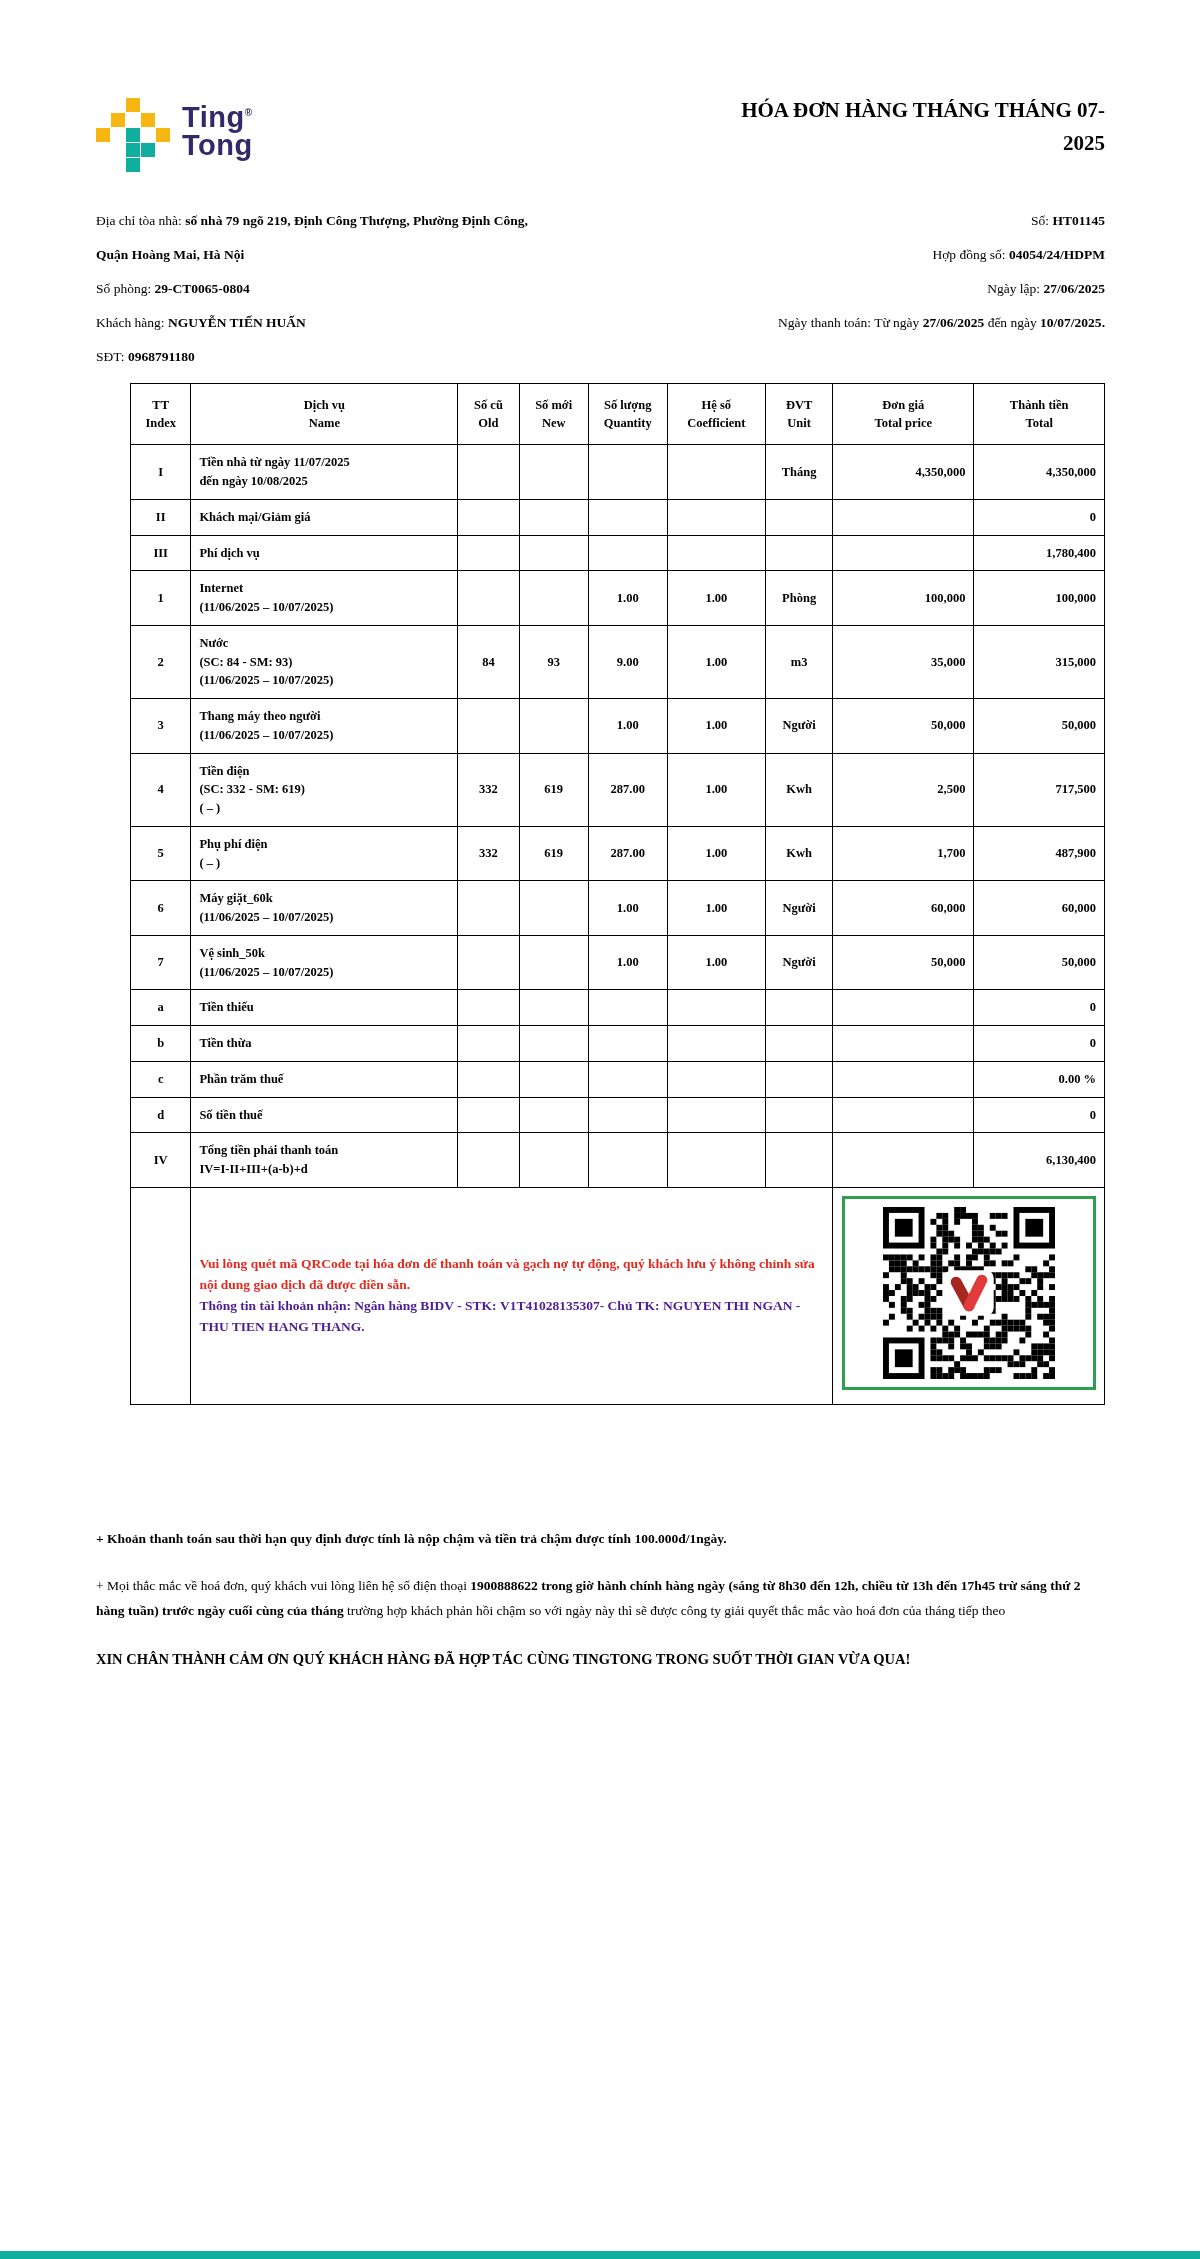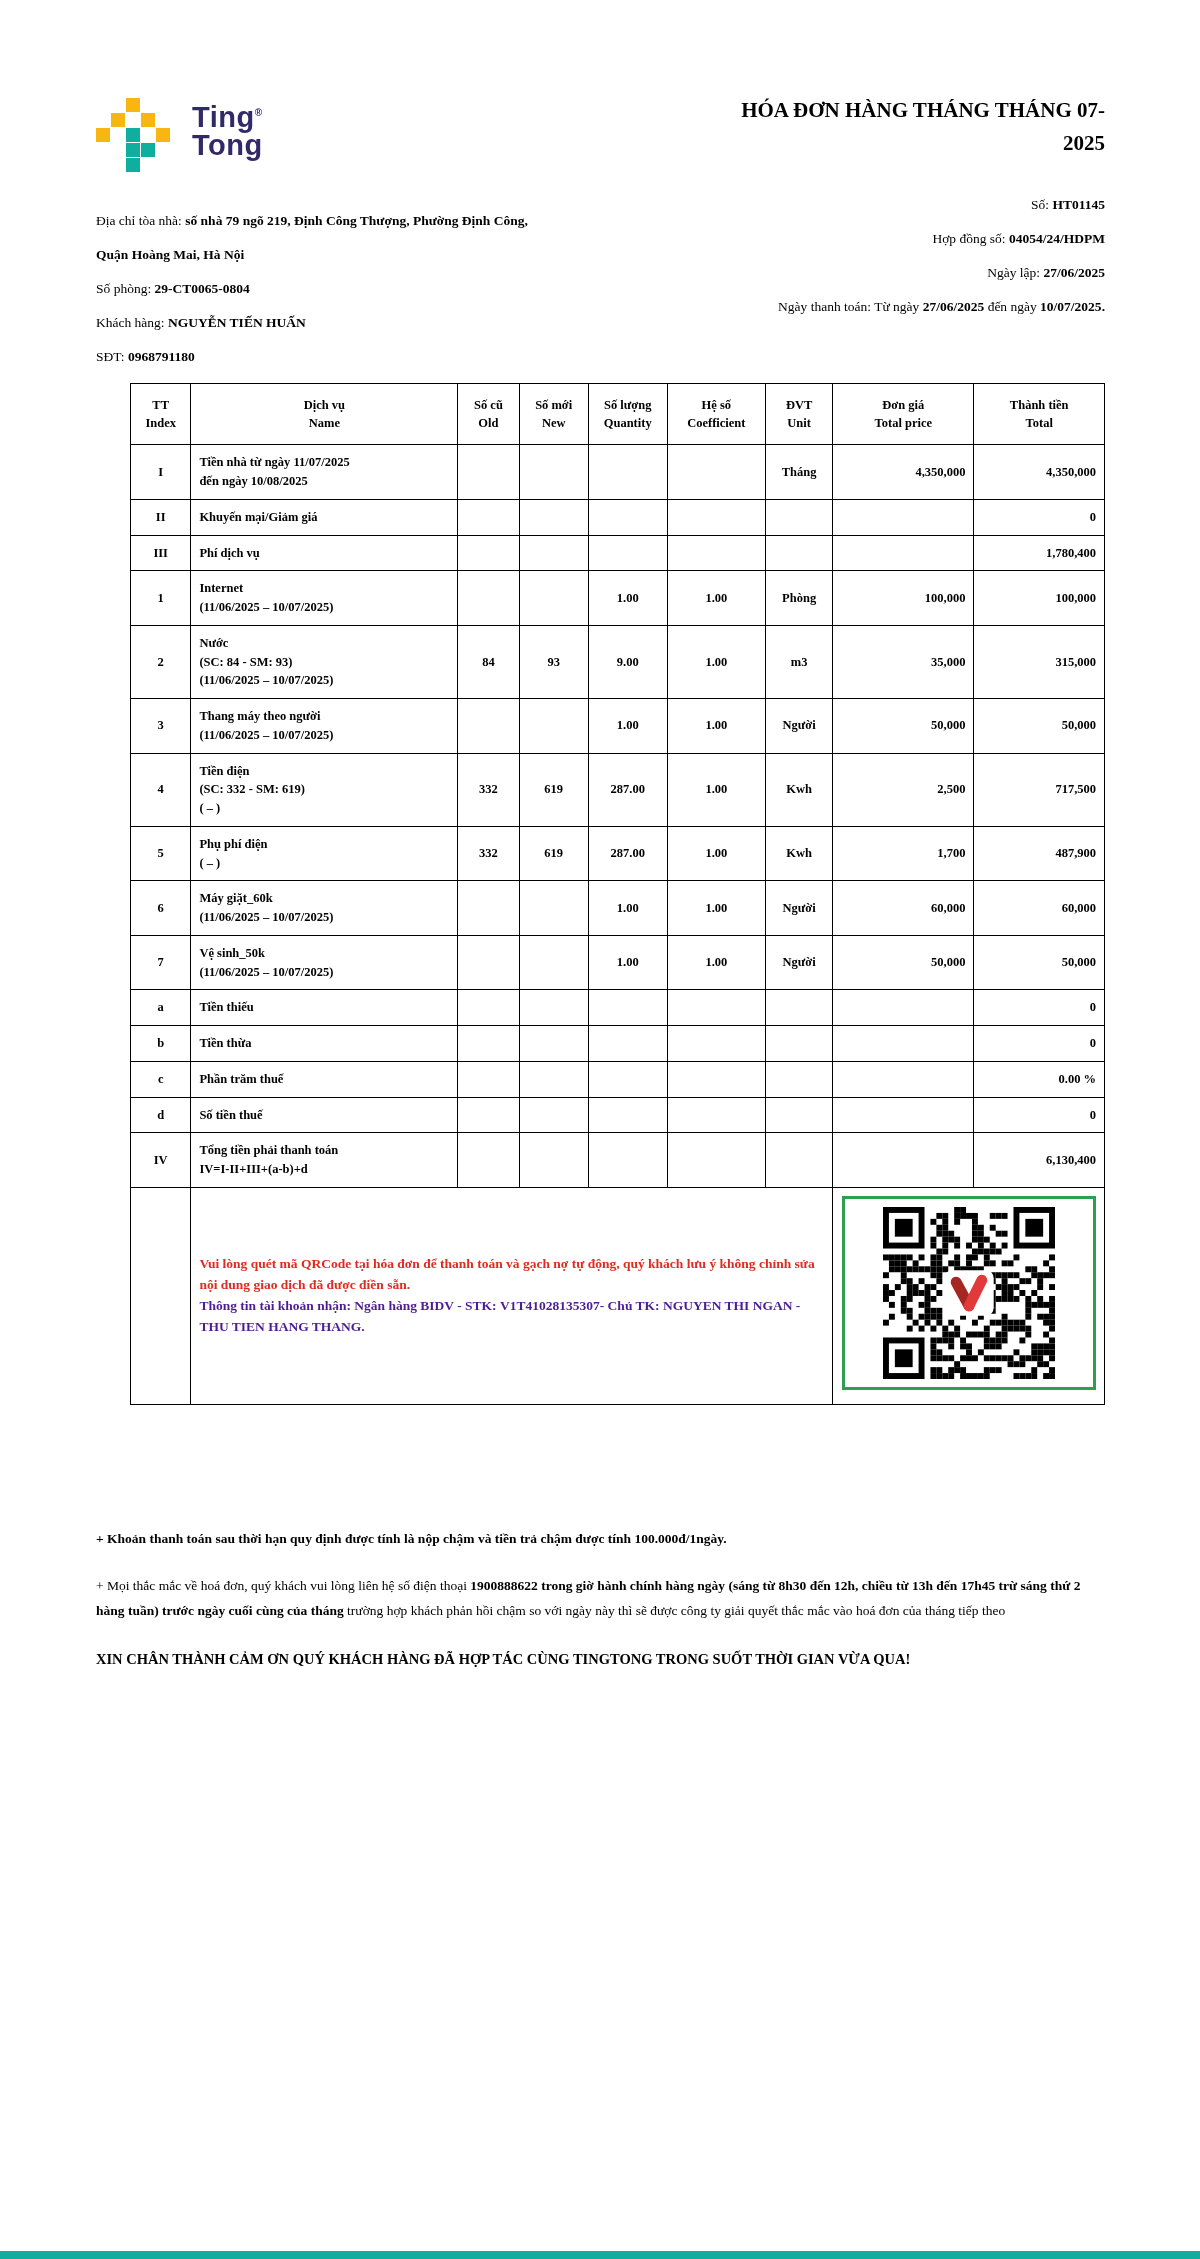--- a/index.html
+++ b/index.html
@@ -7,34 +7,34 @@
     --red_note:#e02b20; --qr_green:#2f9e4f; --v_red:#e23a3a; --v_red_dark:#a62621;
     --bar_teal:#0fae9f;
   }
   *{margin:0;padding:0;box-sizing:border-box;}
   html,body{background:#fff;}
   body{
     width:1200px;height:2259px;position:relative;overflow:hidden;
     font-family:"Liberation Serif","DejaVu Serif",serif;color:#000;
   }
   
-  .brand{position:absolute;left:96px;top:96px;display:flex;align-items:flex-start;gap:22px;}
+  .brand{position:absolute;left:96px;top:96px;display:flex;align-items:flex-start;gap:12px;}
   .logo-grid{display:grid;grid-template-columns:repeat(5,14px);grid-template-rows:repeat(5,14px);gap:1px;margin-top:2px;}
   .logo-grid .sq{width:14px;height:14px;}
   .sq.y{background:var(--brand_yellow);}
   .sq.t{background:var(--brand_teal);}
   .brand-text{font-family:"Liberation Sans","DejaVu Sans",sans-serif;font-weight:800;
     color:var(--brand_navy);font-size:29px;line-height:0.95;letter-spacing:0.5px;margin-top:8px;}
   .brand-text sup{font-size:10px;font-weight:700;}
   
   .doc-title{position:absolute;top:94px;right:95px;width:460px;text-align:right;
     font-weight:bold;font-size:21px;line-height:1.57;}
   
   .info-left{position:absolute;left:96px;top:204px;width:452px;font-size:13.5px;line-height:34px;}
-  .info-right{position:absolute;right:95px;top:188px;width:560px;font-size:13.5px;line-height:34px;text-align:right;}
+  .info-right{position:absolute;right:95px;top:204px;width:560px;font-size:13.5px;line-height:34px;text-align:right;}
   .info-left b,.info-right b{font-weight:bold;}
   
   table.invoice{position:absolute;left:130px;top:383px;width:975px;border-collapse:collapse;table-layout:fixed;}
   table.invoice th,table.invoice td{border:1.6px solid #000;font-size:12.5px;vertical-align:middle;}
   table.invoice th{font-weight:bold;text-align:center;padding:12px 4px;line-height:1.45;}
   table.invoice td{font-weight:bold;padding:8px 8px;line-height:1.5;}
   td.al-c{text-align:center;}
   td.al-r{text-align:right;padding-right:12px;}
   td.al-l{text-align:left;padding-left:10px;}
   tr.words-row td{height:40px;}
@@ -174,21 +174,21 @@
         <td class="al-c"></td>
         <td class="al-c"></td>
         <td class="al-c"></td>
         <td class="al-c">Tháng</td>
         <td class="al-r">4,350,000</td>
         <td class="al-r">4,350,000</td>
       </tr>
       <tr>
         <td class="al-c">II</td>
         <td class="al-l">
-          <div>Khuyến mại/Giảm giá</div>
+          <div>Khách mại/Giảm giá</div>
         </td>
         <td class="al-c"></td>
         <td class="al-c"></td>
         <td class="al-c"></td>
         <td class="al-c"></td>
         <td class="al-c"></td>
         <td class="al-r"></td>
         <td class="al-r">0</td>
       </tr>
       <tr>

